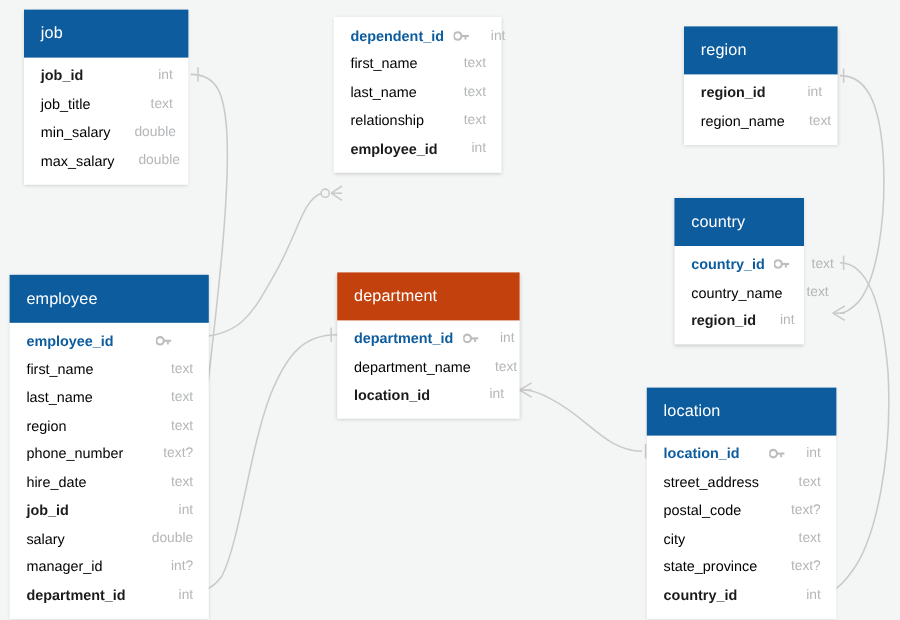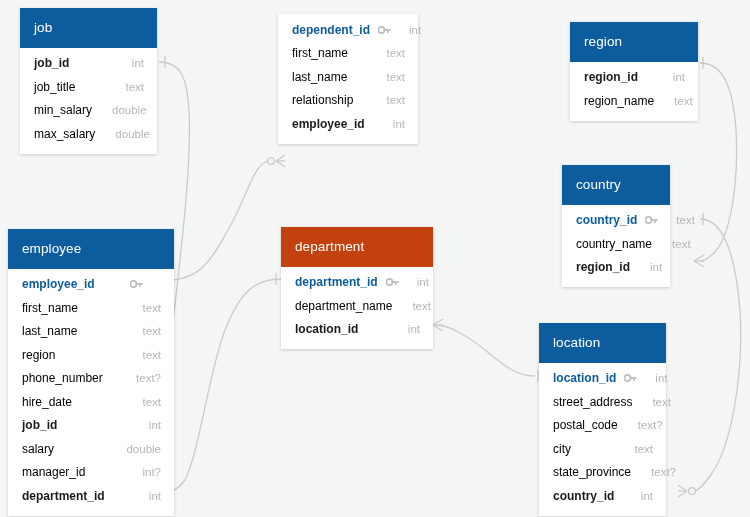--- a/index.html
+++ b/index.html
@@ -349,21 +349,21 @@
     <span class="field-type" style="color: rgb(180, 182, 184);">text</span>
   </div>
           <div class="field-row">
     <span class="field-name fk">location_id</span>
     <span class="field-spacer"></span>
 
     <span class="field-type" style="color: rgb(180, 182, 184);">int</span>
   </div>
         </div>
   </div>
-      <div class="entity" style="left: 539px; top: 323px; width: 127px;">
+      <div class="entity" style="left: 539px; top: 323px; width: 158px;">
     <div class="entity-header" style="background: rgb(13, 92, 158);">location</div>
     <div class="entity-body">
           <div class="field-row">
     <span class="field-name pk">location_id</span>
     <span class="field-spacer"></span>
     <svg class="key-icon" viewBox="0 0 13 10" xmlns="http://www.w3.org/2000/svg">
       <circle cx="3.4" cy="5" r="3.1" fill="none" stroke="#b8babc" stroke-width="1.8"></circle>
       <rect x="6.1" y="4.1" width="6.6" height="1.8" fill="#b8babc"></rect>
       <rect x="9.1" y="5.6" width="1.6" height="2.4" fill="#b8babc"></rect>
     </svg>

